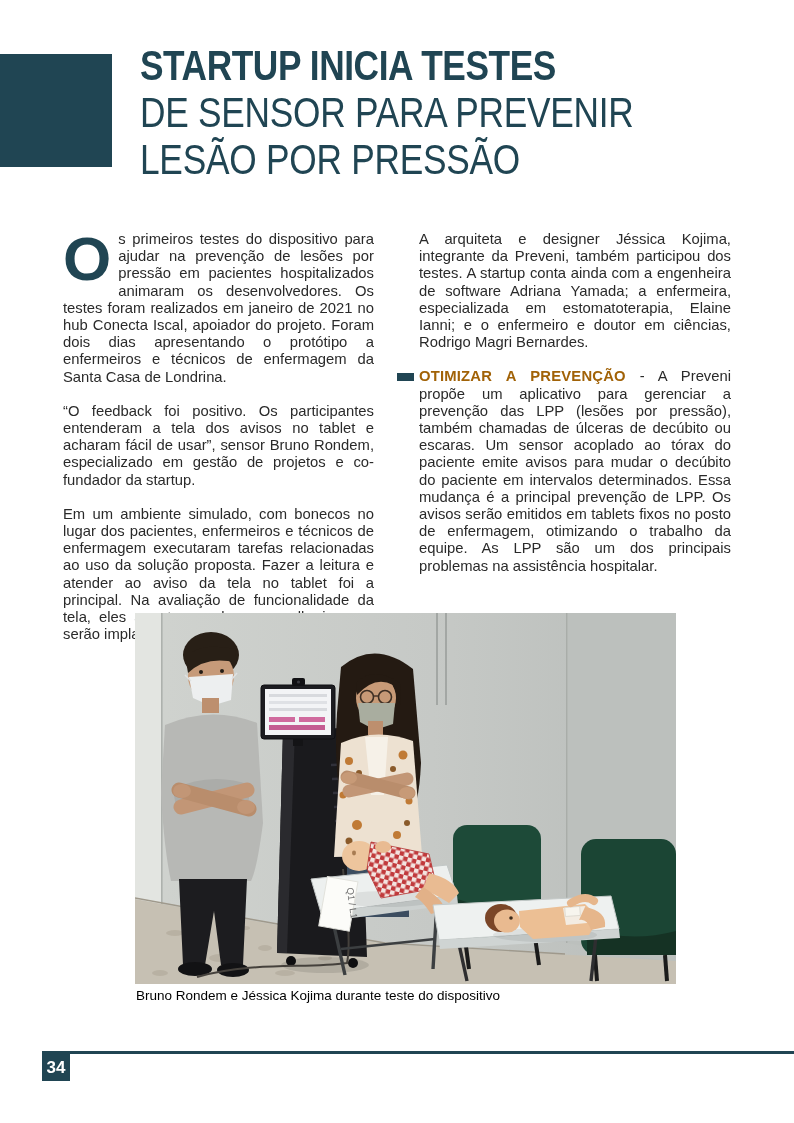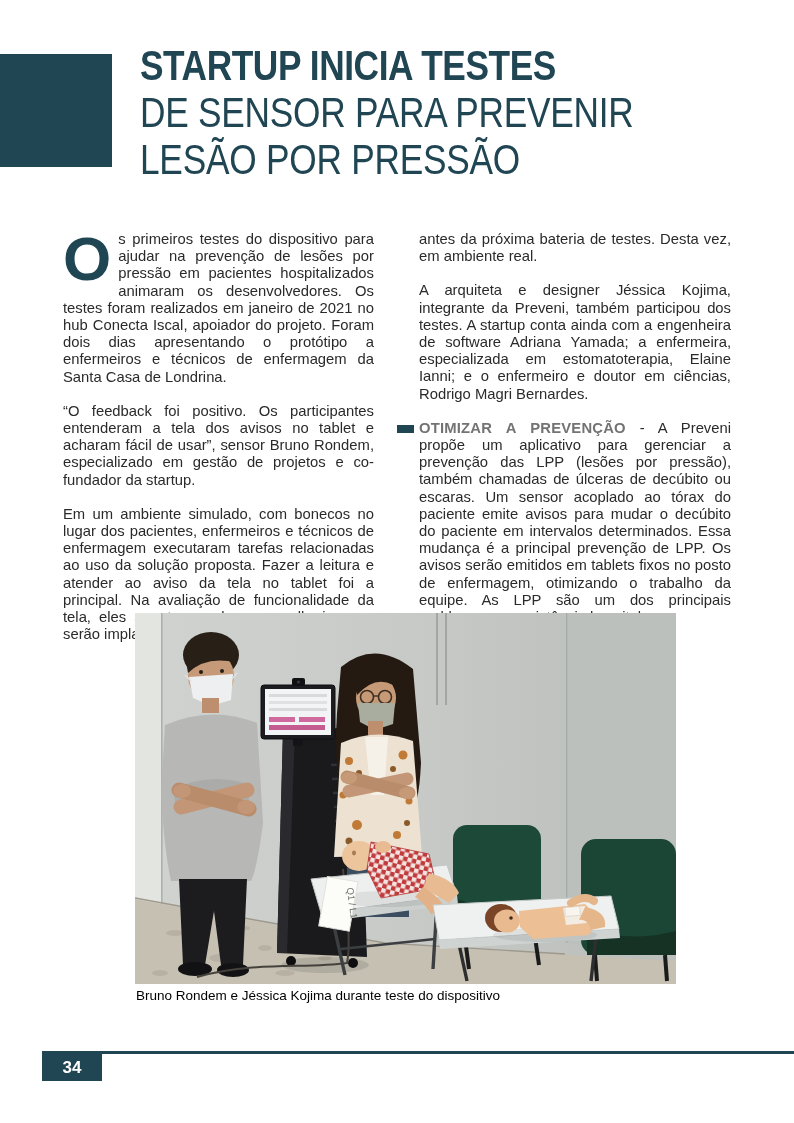--- a/index.html
+++ b/index.html
@@ -30,35 +30,35 @@
   .col2 { left:419px; width:312px; }
   .dropcap {
     float:left; font-size:62px; line-height:50px; font-weight:700;
     color:var(--accent); padding:3px 7px 0 0;
   }
   .section { position:relative; }
   .section-bullet {
     position:absolute; left:-22px; top:5px; width:17px; height:8px;
     background:var(--accent);
   }
-  .section-heading { font-weight:700; color:#737373; letter-spacing:0.2px; }
+  .section-heading { font-weight:700; color:#a16207; letter-spacing:0.2px; }
 
   .photo-wrap { position:absolute; left:135px; top:613px; width:541px; height:371px; }
   .photo-wrap svg { display:block; width:541px; height:371px; }
 
   .caption {
     position:absolute; left:136px; top:988px; font-size:13.5px;
     color:#000000;
   }
   .footer-line {
     position:absolute; left:42px; top:1051px; width:752px; height:3px;
     background:var(--accent);
   }
   .pagenum-box {
-    position:absolute; left:42px; top:1054px; width:60px; height:27px;
+    position:absolute; left:42px; top:1054px; width:28px; height:27px;
     background:var(--accent); color:#ffffff; font-weight:700; font-size:17px;
     display:flex; align-items:center; justify-content:center;
   }
 </style>
 </head>
 <body>
 
 <div class="page">
 
   <div class="accent-block"></div>
@@ -69,21 +69,20 @@
     <div class="tl t3">LESÃO POR PRESSÃO</div>
   </div>
 
   <div class="col col1">
     <p><span class="dropcap">O</span><span>s primeiros testes do dispositivo para ajudar na prevenção de lesões por pressão em pacientes hospitalizados animaram os desenvolvedores. Os testes foram realizados em janeiro de 2021 no hub Conecta Iscal, apoiador do projeto. Foram dois dias apresentando o protótipo a enfermeiros e técnicos de enfermagem da Santa Casa de Londrina.</span></p>
     <p>“O feedback foi positivo. Os participantes entenderam a tela dos avisos no tablet e acharam fácil de usar”, sensor Bruno Rondem, especializado em gestão de projetos e co-fundador da startup.</p>
     <p>Em um ambiente simulado, com bonecos no lugar dos pacientes, enfermeiros e técnicos de enfermagem executaram tarefas relacionadas ao uso da solução proposta. Fazer a leitura e atender ao aviso da tela no tablet foi a principal. Na avaliação de funcionalidade da tela, eles apontaram algumas melhorias que serão implantadas,</p>
   </div>
 
   <div class="col col2">
-    <p>antes da próxima bateria de testes. Desta vez, em ambiente real.</p>
     <p>A arquiteta e designer Jéssica Kojima, integrante da Preveni, também participou dos testes. A startup conta ainda com a engenheira de software Adriana Yamada; a enfermeira, especializada em estomatoterapia, Elaine Ianni; e o enfermeiro e doutor em ciências, Rodrigo Magri Bernardes.</p>
     <p class="section">
       <span class="section-bullet"></span><span class="section-heading">OTIMIZAR A PREVENÇÃO</span><span> - A Preveni propõe um aplicativo para gerenciar a prevenção das LPP (lesões por pressão), também chamadas de úlceras de decúbito ou escaras. Um sensor acoplado ao tórax do paciente emite avisos para mudar o decúbito do paciente em intervalos determinados. Essa mudança é a principal prevenção de LPP. Os avisos serão emitidos em tablets fixos no posto de enfermagem, otimizando o trabalho da equipe. As LPP são um dos principais problemas na assistência hospitalar.</span>
     </p>
   </div>
 
   <div class="photo-wrap">
     <svg viewBox="0 0 541 371" xmlns="http://www.w3.org/2000/svg">
       <defs>
         <pattern id="check" width="9" height="9" patternUnits="userSpaceOnUse" patternTransform="rotate(14)">

